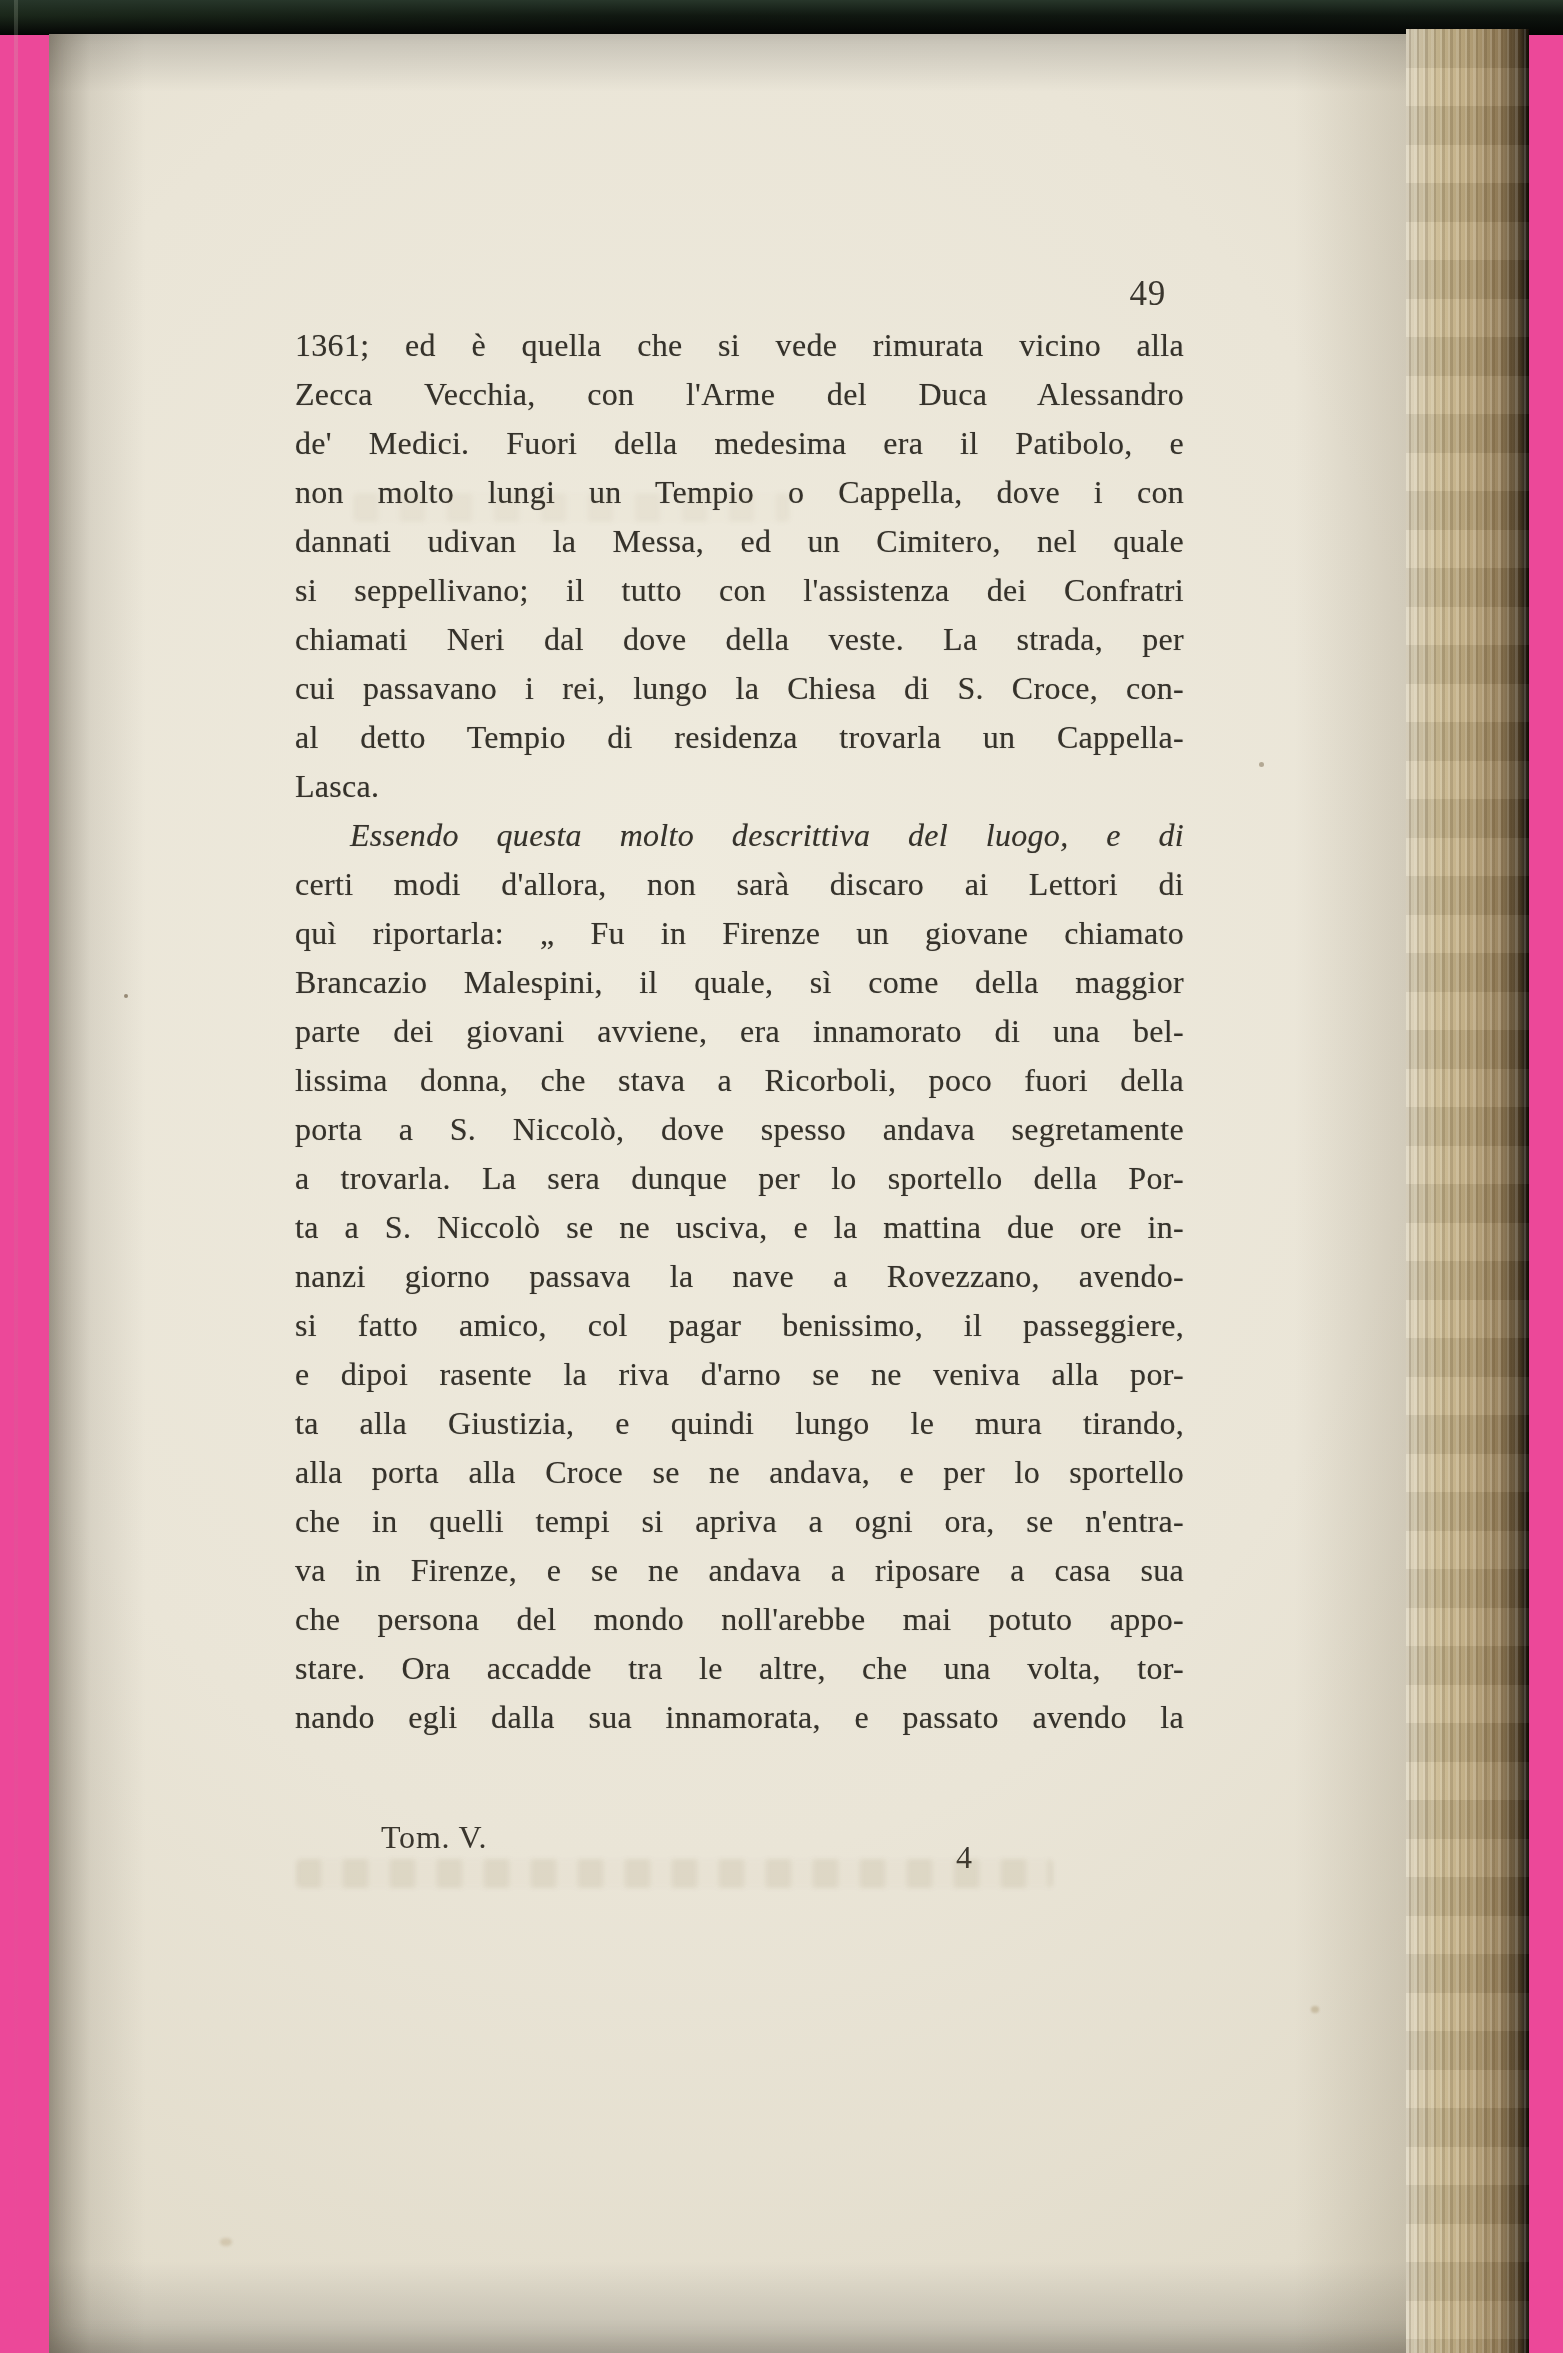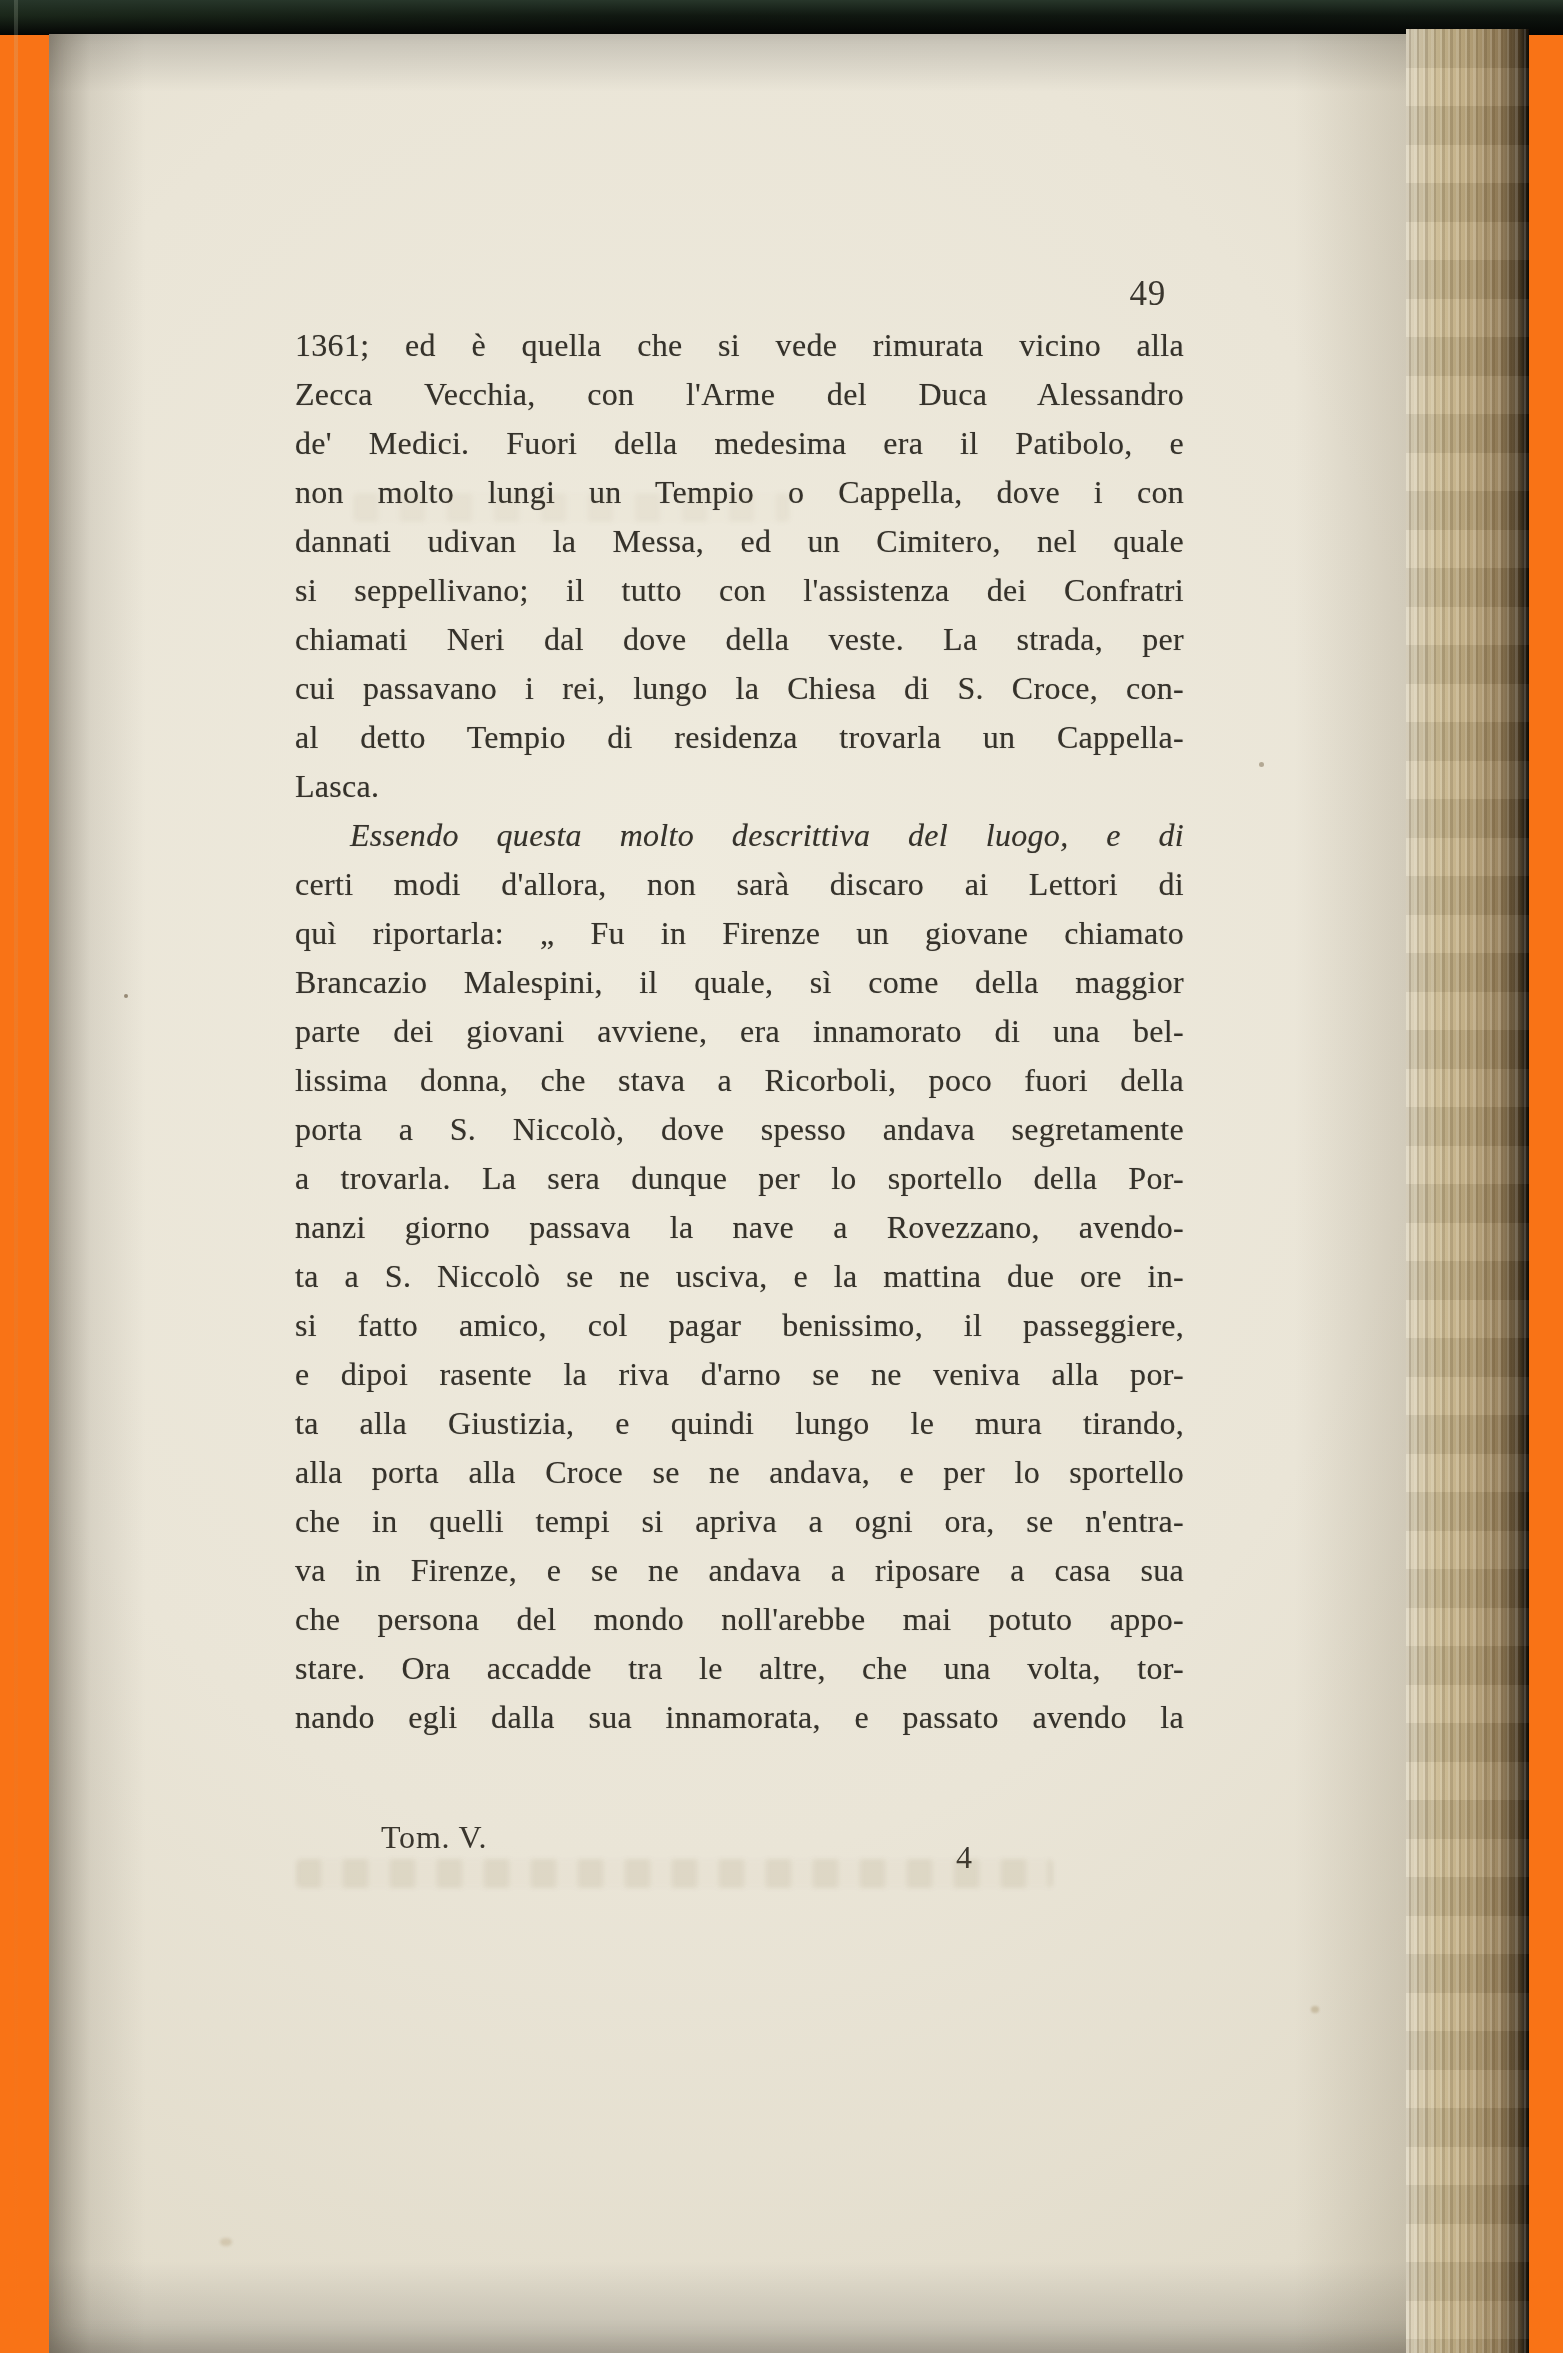--- a/index.html
+++ b/index.html
@@ -1,19 +1,19 @@
 <!DOCTYPE html>
 <html style="font-size:13.5px"><head>
 <meta charset="utf-8">
 <style>
   * { margin:0; padding:0; box-sizing:border-box; }
   html,body { background:#000; }
   .stage {
     position:relative; width:1564px; height:2354px; overflow:hidden;
-    background:#f97316;
+    background:#ec4899;
     font-family:"Liberation Serif","DejaVu Serif",serif;
   }
   
   .cover-top {
     position:absolute; left:0; top:0; width:100%; height:35px;
     background:linear-gradient(180deg,#27362a 0%, #15201697 45%, #040504 100%),
                linear-gradient(90deg,#22301f 0%, #0a0d0a 40%, #050505 100%);
   }
   
   .spine-line {
@@ -103,22 +103,22 @@
       </div>
       <div class="paragraph">
         <div class="line indent">Essendo questa molto descrittiva del luogo, e di</div>
         <div class="line">certi modi d'allora, non sarà discaro ai Lettori di</div>
         <div class="line">quì riportarla: „ Fu in Firenze un giovane chiamato</div>
         <div class="line">Brancazio Malespini, il quale, sì come della maggior</div>
         <div class="line">parte dei giovani avviene, era innamorato di una bel-</div>
         <div class="line">lissima donna, che stava a Ricorboli, poco fuori della</div>
         <div class="line">porta a S. Niccolò, dove spesso andava segretamente</div>
         <div class="line">a trovarla. La sera dunque per lo sportello della Por-</div>
+        <div class="line">ta a S. Niccolò se ne usciva, e la mattina due ore in-</div>
         <div class="line">nanzi giorno passava la nave a Rovezzano, avendo-</div>
-        <div class="line">ta a S. Niccolò se ne usciva, e la mattina due ore in-</div>
         <div class="line">si fatto amico, col pagar benissimo, il passeggiere,</div>
         <div class="line">e dipoi rasente la riva d'arno se ne veniva alla por-</div>
         <div class="line">ta alla Giustizia, e quindi lungo le mura tirando,</div>
         <div class="line">alla porta alla Croce se ne andava, e per lo sportello</div>
         <div class="line">che in quelli tempi si apriva a ogni ora, se n'entra-</div>
         <div class="line">va in Firenze, e se ne andava a riposare a casa sua</div>
         <div class="line">che persona del mondo noll'arebbe mai potuto appo-</div>
         <div class="line">stare. Ora accadde tra le altre, che una volta, tor-</div>
         <div class="line">nando egli dalla sua innamorata, e passato avendo la</div>
       </div>

